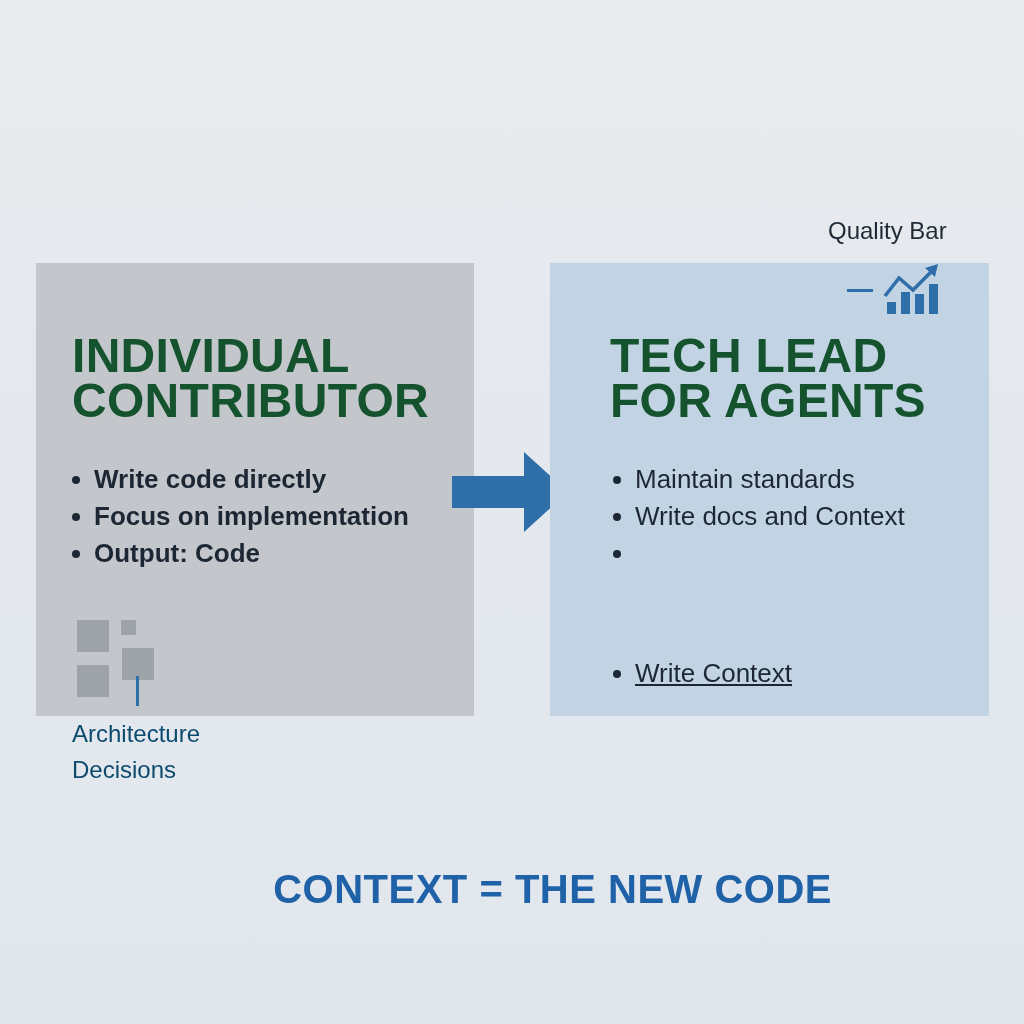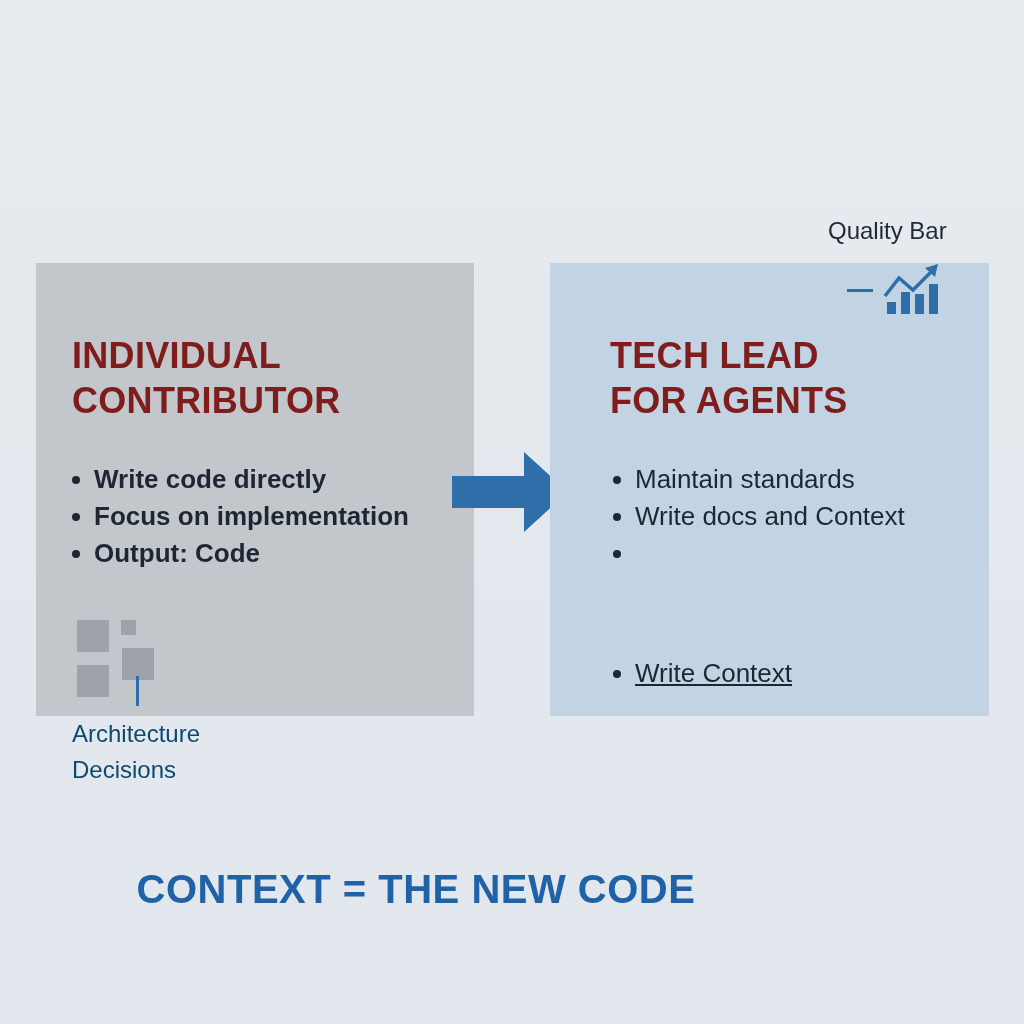--- a/index.html
+++ b/index.html
@@ -26,23 +26,23 @@
       background: #c3c7cc;
     }
     .panel-right {
       left: 550px;
       width: 439px;
       background: #c2d4e4;
     }
     .panel-title {
       position: absolute;
       font-weight: bold;
-      font-size: 36px;
+      font-size: 48px;
       line-height: 45px;
-      color: #7f1d1d;
+      color: #14532d;
       letter-spacing: 0.3px;
       margin: 0;
     }
     .panel-left .panel-title { left: 36px; top: 70px; }
     .panel-right .panel-title { left: 60px; top: 70px; }
     .title-line { display: block; }
     .bullets {
       position: absolute;
       list-style: none;
       margin: 0;
@@ -105,21 +105,21 @@
       top: 264px;
       width: 96px;
       height: 52px;
     }
 
     .tagline {
       position: absolute;
       left: 0;
       width: 832px;
       top: 864px;
-      text-align: center;
+      text-align: right;
       font-weight: bold;
       font-size: 40px;
       line-height: 50px;
       color: #1f62a8;
       letter-spacing: 0.5px;
     }
   </style>
 </head>
 <body>
 

